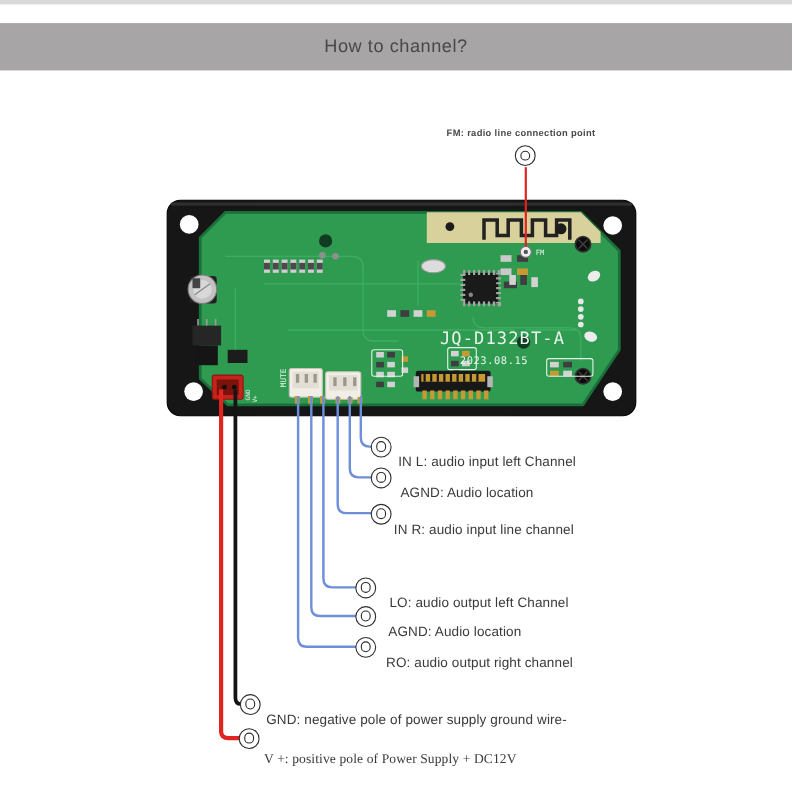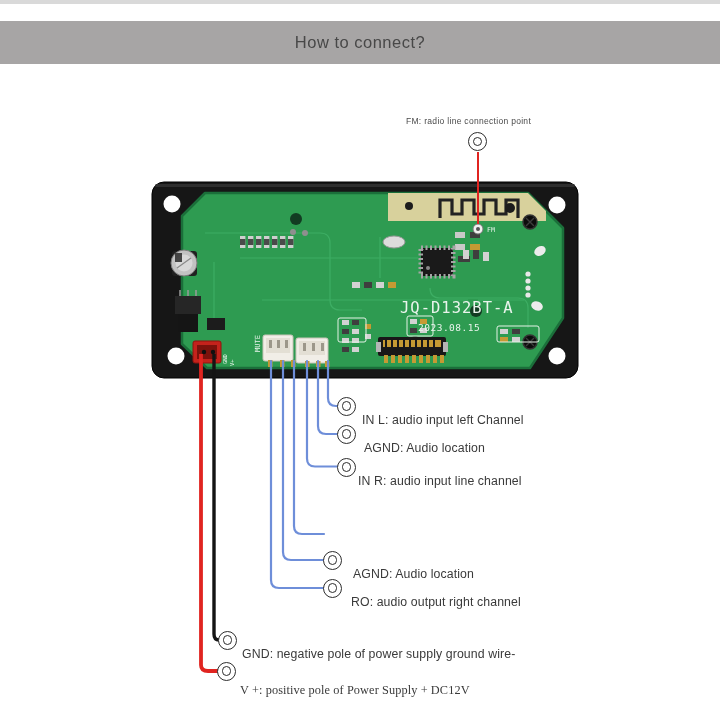--- a/index.html
+++ b/index.html
@@ -24,34 +24,34 @@
   .co-0{left:337px;top:396px}.co-0 .txt{margin-left:6px}
   .co-1{left:337px;top:424px}.co-1 .txt{margin-left:8px}
   .co-2{left:337px;top:457px}.co-2 .txt{margin-left:2px}
   .co-3{left:323px;top:524px}.co-3 .txt{margin-left:12px}
   .co-4{left:323px;top:550px}.co-4 .txt{margin-left:11px}
   .co-5{left:323px;top:578px}.co-5 .txt{margin-left:9px}
   .co-6{left:218px;top:630px}.co-6 .txt{margin-left:5px}
   .co-7{left:217px;top:661px}.co-7 .txt{margin-left:4px;transform:translateY(5px);font-family:Liberation Serif, serif;}
 
   .fm-label{position:absolute;left:406px;top:116px;font-size:8.5px;color:#4a4a4a;
-            letter-spacing:.3px;white-space:nowrap;}
+            letter-spacing:.3px;white-space:nowrap;font-weight:bold;}
   .fm-ring{position:absolute;left:468px;top:132px;}
 
   .silk{font-family:"DejaVu Sans Mono",monospace;fill:#e9f4ec;}
 </style>
 </head>
 <body>
 
 <div class="stage">
 
   <div class="top-strip"></div>
 
   <div class="title-bar">
-    <span>How to connect?</span>
+    <span>How to channel?</span>
   </div>
 
   <svg class="diagram" width="720" height="720" viewBox="0 0 720 720">
 
     <g>
       <rect x="152" y="182" width="426" height="196" rx="12" fill="#161616" stroke="#000" stroke-width="1"></rect>
       <rect x="155" y="184" width="420" height="3" rx="1.5" fill="#2e2e2e"></rect>
       <circle cx="172" cy="204" r="8.5" fill="#ffffff"></circle>
       <circle cx="557" cy="205" r="8.5" fill="#ffffff"></circle>
       <circle cx="176" cy="356" r="8.5" fill="#ffffff"></circle>
@@ -276,20 +276,26 @@
         <i></i>
       </span>
     <span class="txt">AGND: Audio location</span>
   </div>
   <div class="co co-2">
     <span class="ring">
         <i></i>
       </span>
     <span class="txt">IN R: audio input line channel</span>
   </div>
+  <div class="co co-3">
+    <span class="ring">
+        <i></i>
+      </span>
+    <span class="txt">LO: audio output left Channel</span>
+  </div>
   <div class="co co-4">
     <span class="ring">
         <i></i>
       </span>
     <span class="txt">AGND: Audio location</span>
   </div>
   <div class="co co-5">
     <span class="ring">
         <i></i>
       </span>

